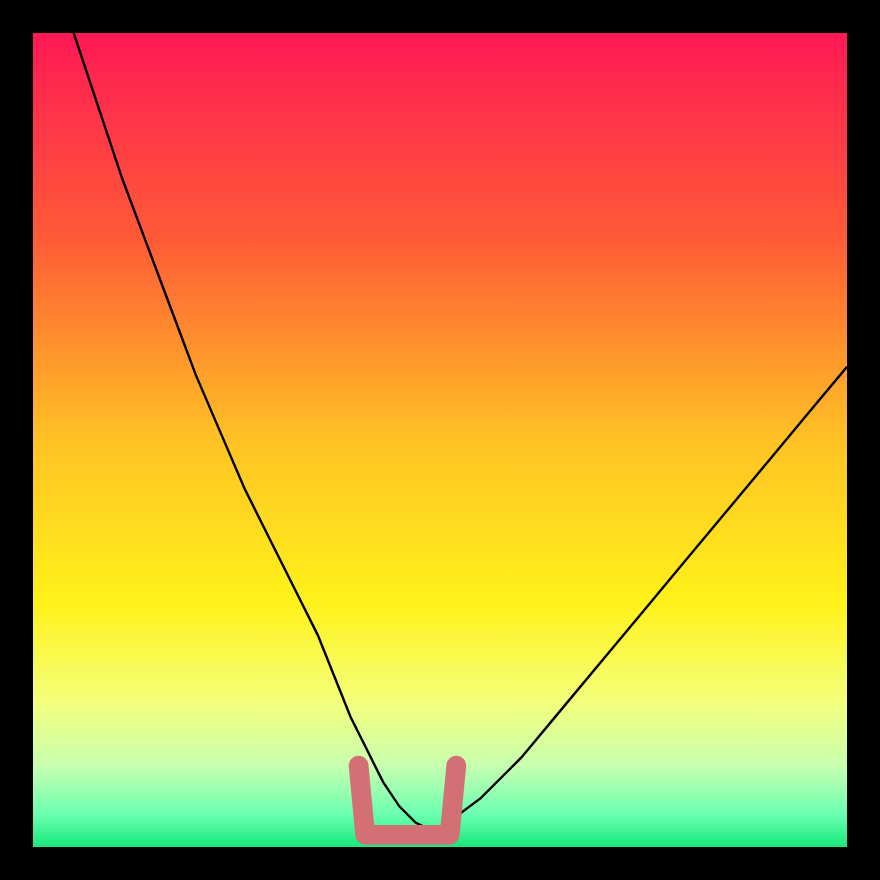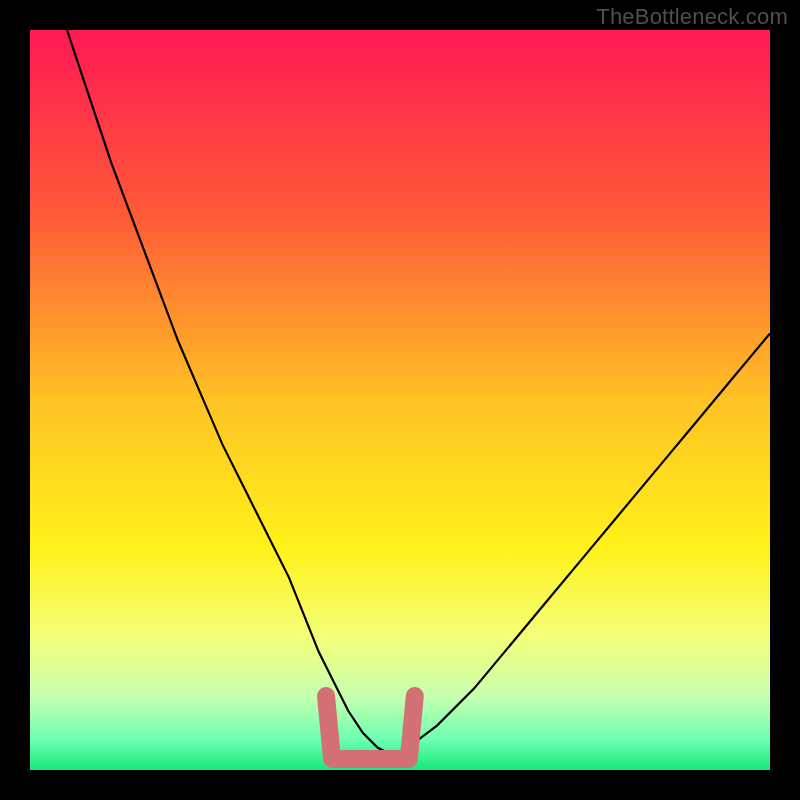--- a/index.html
+++ b/index.html
@@ -50,21 +50,20 @@
     top: 0;
     width: 740px;
     height: 740px;
   }
 </style>
 </head>
 <body>
 
 <div class="frame">
 
-  <div class="watermark">TheBottleneck.com</div>
 
   <div class="plot-area">
     <svg class="gradient-bg" viewBox="0 0 740 740" preserveAspectRatio="none">
       <defs>
         <linearGradient id="bgGrad" x1="0" y1="0" x2="0" y2="1">
             <stop offset="0%" stop-color="#ff1955"></stop>
             <stop offset="25%" stop-color="#ff5a37"></stop>
             <stop offset="50%" stop-color="#ffc224"></stop>
             <stop offset="70%" stop-color="#fff21a"></stop>
             <stop offset="82%" stop-color="#f4ff7a"></stop>

